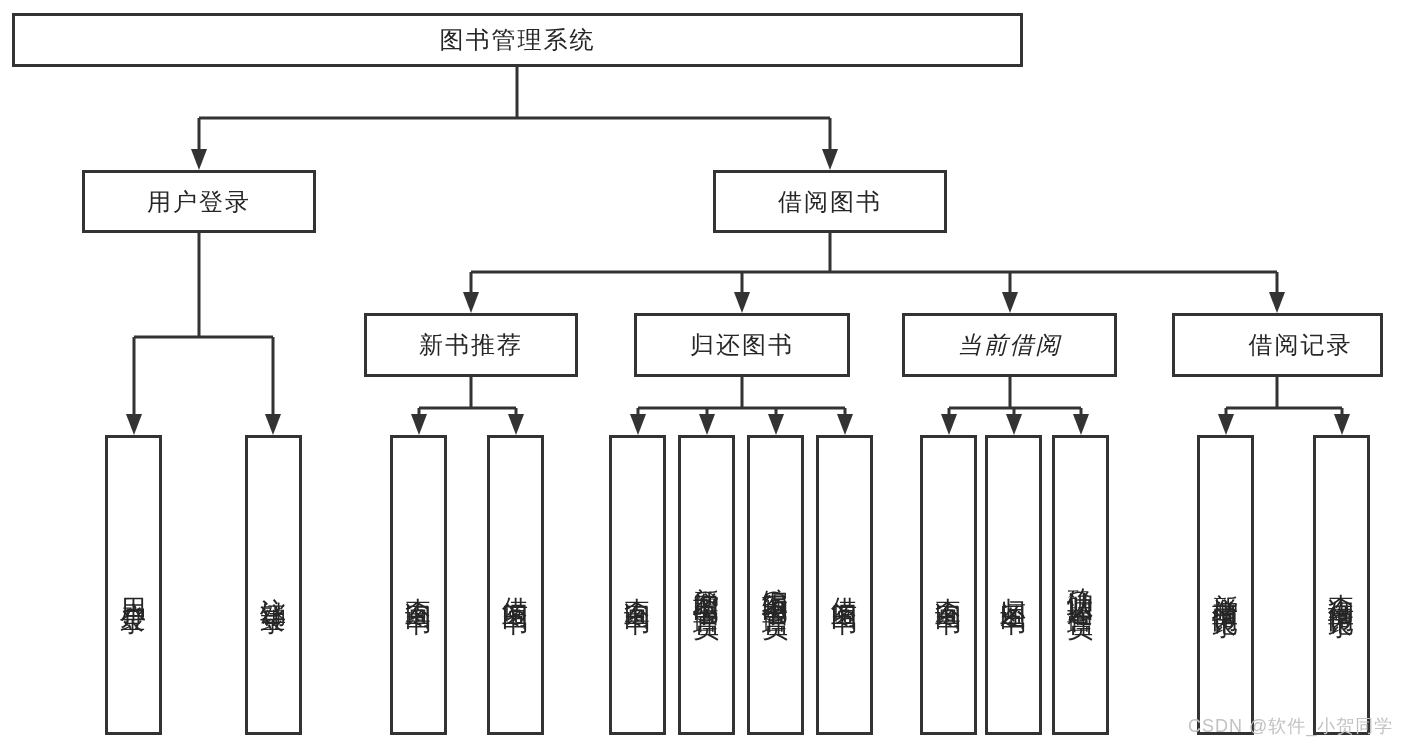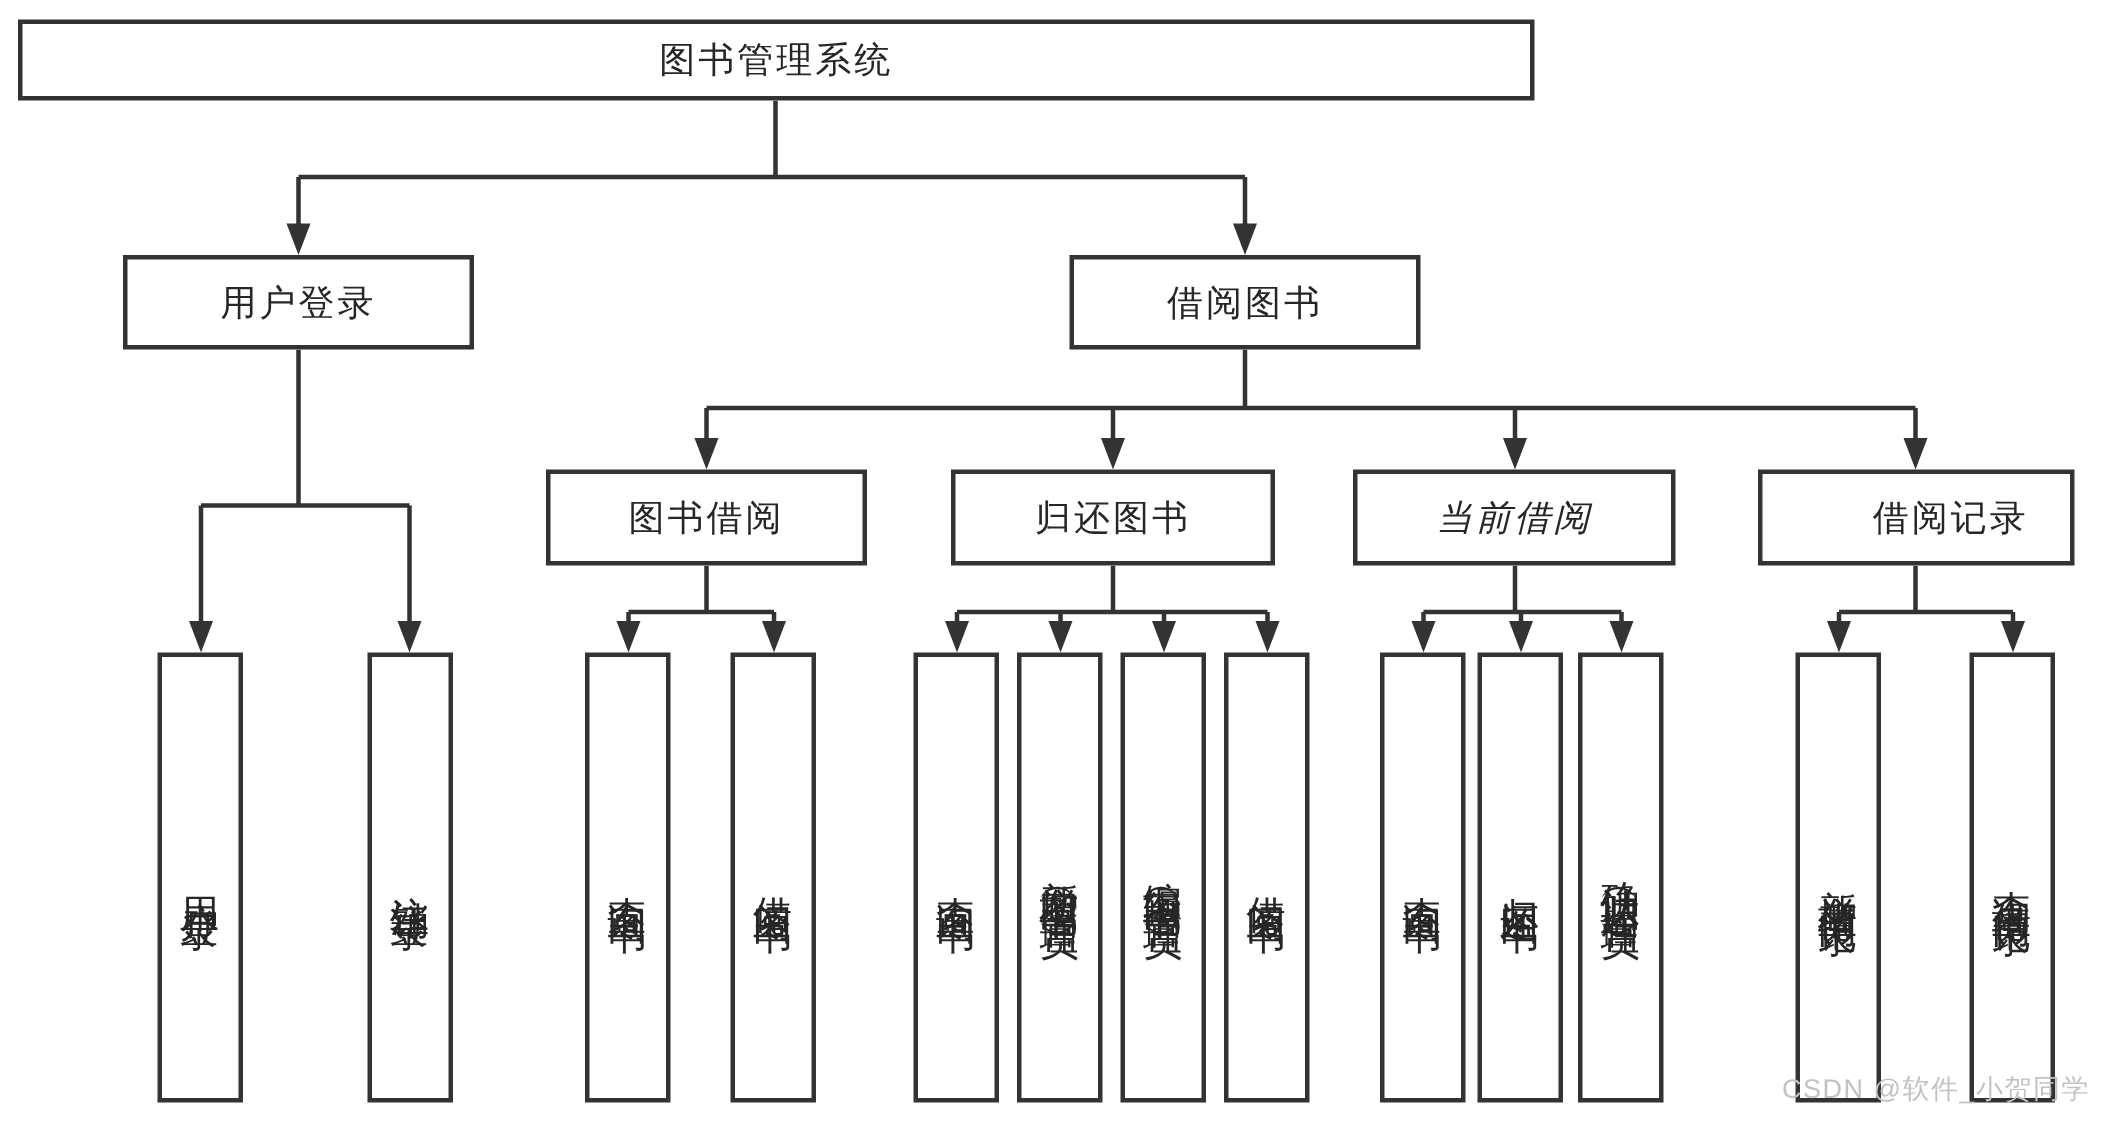--- a/index.html
+++ b/index.html
@@ -71,21 +71,21 @@
     <path class="cline" d="M1277 377 V408 M1226 408 H1342 M1226 408 V427 M1342 408 V427"></path>
     <path class="ahead" d="M1226 435 l-8 -21 h16 z"></path>
     <path class="ahead" d="M1342 435 l-8 -21 h16 z"></path>
   </svg>
 
   <div class="box h" style="left:12px; top:13px; width:1011px; height:54px;">图书管理系统</div>
 
   <div class="box h lvl2" style="left:82px;">用户登录</div>
   <div class="box h lvl2" style="left:713px;">借阅图书</div>
 
-  <div class="box h lvl3" style="left:364px; width:214px;">图书借阅</div>
+  <div class="box h lvl3" style="left:364px; width:214px;">新书推荐</div>
   <div class="box h lvl3" style="left:634px; width:216px;">归还图书</div>
   <div class="box h lvl3" style="left:902px; width:215px;font-style:italic;">当前借阅</div>
   <div class="box h lvl3" style="left:1172px; width:211px;padding-left:46px;">借阅记录</div>
 
   <div class="box v leaf" style="left:105px;">用户登录</div>
   <div class="box v leaf" style="left:245px;">注销登录</div>
 
   <div class="box v leaf" style="left:390px;">查询图书</div>
   <div class="box v leaf" style="left:487px;">借阅图书</div>
 

